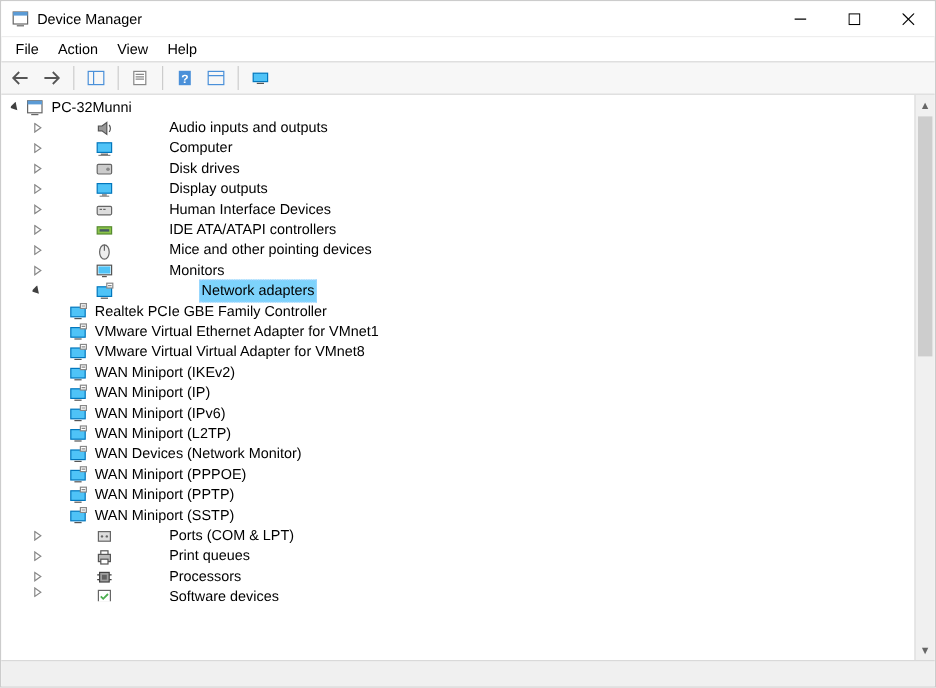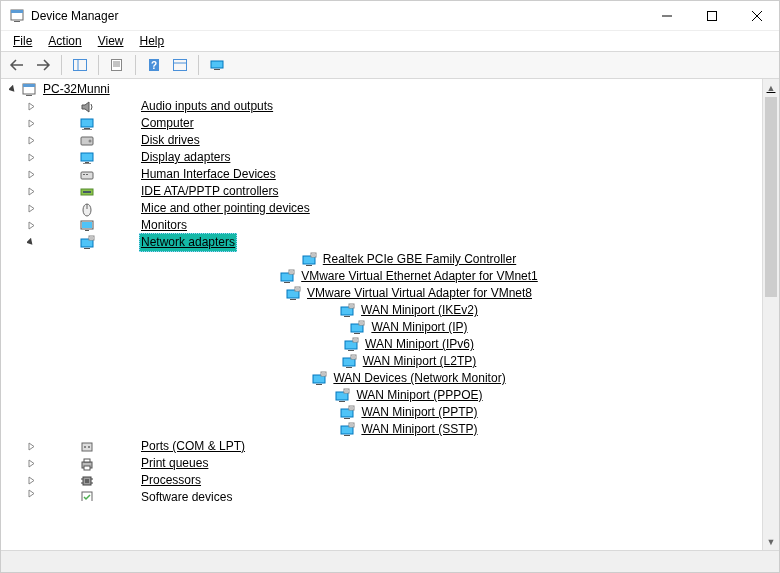--- a/index.html
+++ b/index.html
@@ -37,21 +37,20 @@
     display: flex; align-items: center; justify-content: center;
     font-family: "Segoe UI Symbol", sans-serif;
   }
 
   
   .menubar {
     height: 20px;
     display: flex;
     align-items: center;
     padding: 0 4px;
-    text-decoration: underline;
   }
   .menubar .menuitem {
     padding: 2px 8px;
   }
 
   
   .toolbar {
     height: 28px;
     border-top: 1px solid #d9d9d9;
     border-bottom: 1px solid #d9d9d9;
@@ -69,21 +68,20 @@
   .toolbar .sep {
     width: 1px; height: 20px; background: #ccc; margin: 0 4px;
   }
 
   
   .content-wrap {
     flex: 1;
     display: flex;
     overflow: hidden;
     position: relative;
-    text-decoration: underline;
   }
   .tree {
     flex: 1;
     overflow: hidden;
     padding: 2px 0 0 2px;
     background: #fff;
   }
   .vscrollbar {
     width: 17px;
     background: #f0f0f0;
@@ -123,27 +121,28 @@
   .node .nicon {
     width: 16px; height: 16px;
     margin-right: 4px;
     display: inline-flex;
     align-items: center; justify-content: center;
   }
   .node .label {
     padding: 0 2px;
   }
   .node.selected .label {
-    background: #14b8a6;
+    background: #7dd3fc;
     border: 1px dotted #99d1ff;
     padding: 0 1px;
+    margin-left: 27px;
   }
   .indent-0 { padding-left: 2px; }
   .indent-1 { padding-left: 20px; gap: 40px; }
-  .indent-2 { padding-left: 38px; justify-content: center; }
+  .indent-2 { padding-left: 38px; }
 
   
   .statusbar {
     height: 22px;
     border-top: 1px solid #d9d9d9;
     background: #f0f0f0;
   }
 
   
   svg { display: block; }
@@ -293,21 +292,21 @@
     <span class="expander">
           <svg width="9" height="9" viewBox="0 0 9 9">
             <path d="M2 1 L7 4.5 L2 8 Z" fill="none" stroke="#888"></path>
           </svg>
         </span>
     <span class="nicon">
           <svg width="16" height="16" viewBox="0 0 16 16">
             <use href="#i-display"></use>
           </svg>
         </span>
-    <span class="label">Display adapters</span>
+    <span class="label">Display outputs</span>
   </div>
       <div class="node indent-1">
     <span class="expander">
           <svg width="9" height="9" viewBox="0 0 9 9">
             <path d="M2 1 L7 4.5 L2 8 Z" fill="none" stroke="#888"></path>
           </svg>
         </span>
     <span class="nicon">
           <svg width="16" height="16" viewBox="0 0 16 16">
             <use href="#i-hid"></use>
@@ -319,21 +318,21 @@
     <span class="expander">
           <svg width="9" height="9" viewBox="0 0 9 9">
             <path d="M2 1 L7 4.5 L2 8 Z" fill="none" stroke="#888"></path>
           </svg>
         </span>
     <span class="nicon">
           <svg width="16" height="16" viewBox="0 0 16 16">
             <use href="#i-ide"></use>
           </svg>
         </span>
-    <span class="label">IDE ATA/PPTP controllers</span>
+    <span class="label">IDE ATA/ATAPI controllers</span>
   </div>
       <div class="node indent-1">
     <span class="expander">
           <svg width="9" height="9" viewBox="0 0 9 9">
             <path d="M2 1 L7 4.5 L2 8 Z" fill="none" stroke="#888"></path>
           </svg>
         </span>
     <span class="nicon">
           <svg width="16" height="16" viewBox="0 0 16 16">
             <use href="#i-mouse"></use>

